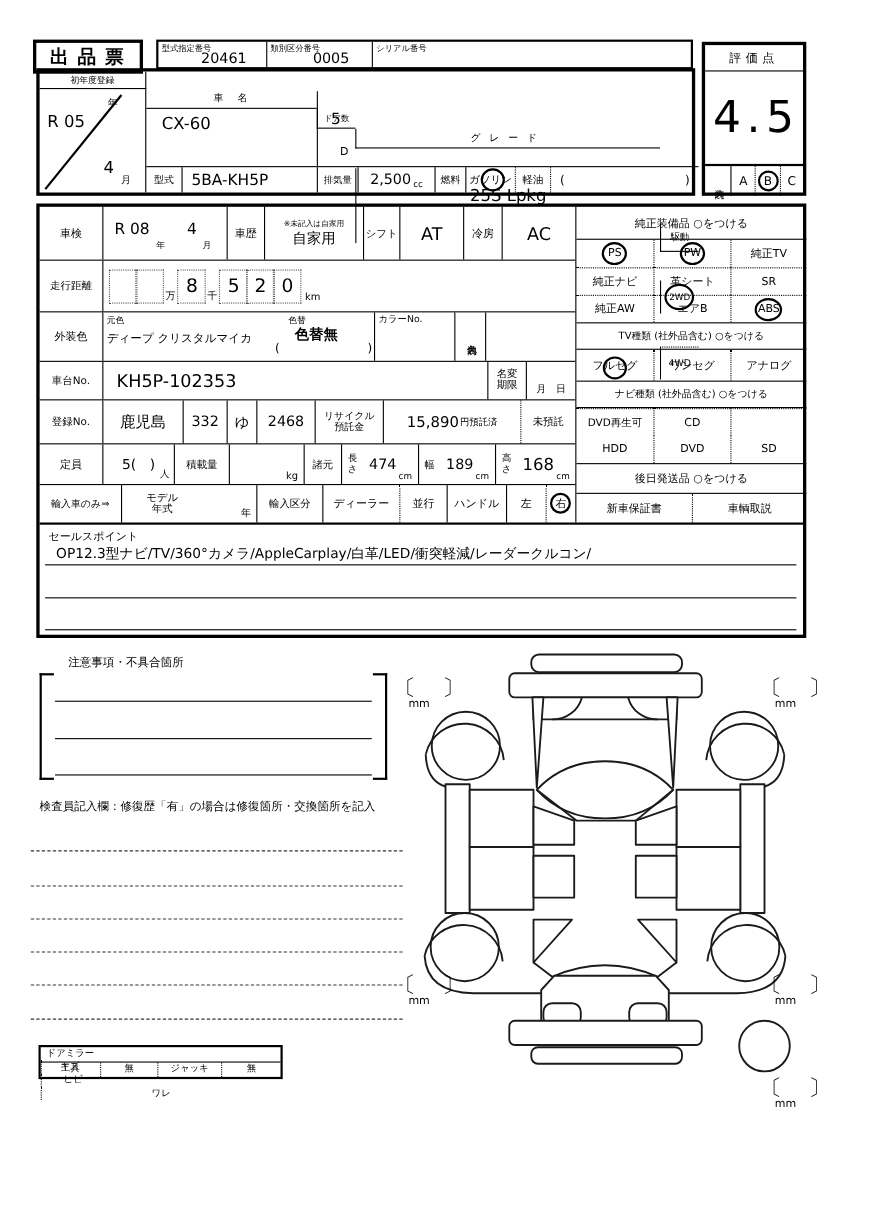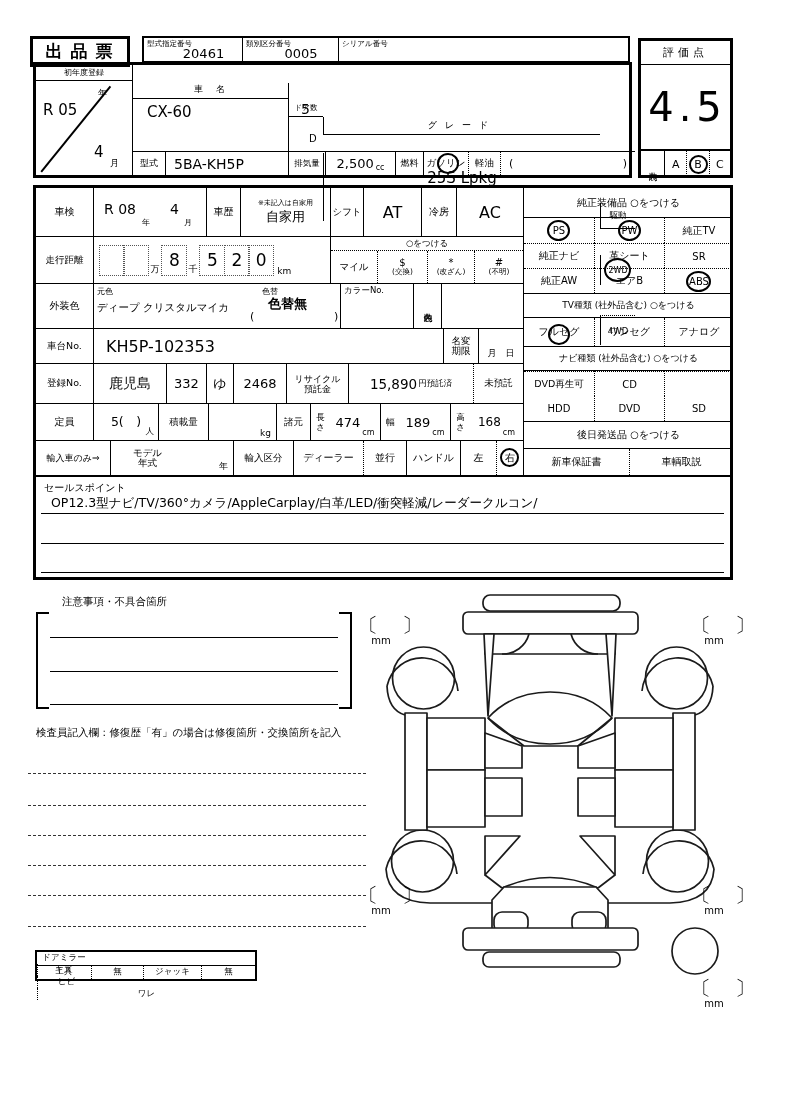--- a/index.html
+++ b/index.html
@@ -151,38 +151,20 @@
         <span class="mbox"></span>
         <span class="mbox" style="margin-left:-1.6px;"></span>
         <span style="font-size:9px;align-self:flex-end;margin:0 2px 7px 1px;">万</span>
         <span class="mbox">8</span>
         <span style="font-size:9px;align-self:flex-end;margin:0 2px 7px 1px;">千</span>
         <span class="mbox">5</span>
         <span class="mbox" style="margin-left:-1.6px;">2</span>
         <span class="mbox" style="margin-left:-1.6px;">0</span>
         <span style="font-size:9px;align-self:flex-end;margin:0 0 7px 3px;">km</span>
       </div>
-      <div class="bl" style="flex:1;display:flex;flex-direction:column;">
-        <div class="cell" style="height:14px;font-size:8.5px;border-bottom:1.6px dotted #000;">○をつける</div>
-        <div style="display:flex;flex:1;">
-          <div class="cell" style="width:46px;font-size:9.5px;">マイル</div>
-          <div class="cell bld two" style="width:50px;">
-            <span style="font-size:10px;">$</span>
-            <span style="font-size:7.5px;">(交換)</span>
-          </div>
-          <div class="cell bld two" style="width:47px;">
-            <span style="font-size:10px;">*</span>
-            <span style="font-size:7.5px;">(改ざん)</span>
-          </div>
-          <div class="cell bld two" style="flex:1;">
-            <span style="font-size:10px;">#</span>
-            <span style="font-size:7.5px;">(不明)</span>
-          </div>
-        </div>
-      </div>
     </div>
 
     <div class="row" style="left:0;top:95px;width:487px;height:45px;border-top:1.5px solid #000;">
       <div class="cell" style="width:57px;font-size:10px;">外装色</div>
       <div class="bl" style="width:247px;position:relative;">
         <span class="abs" style="left:3px;top:2px;font-size:8px;">元色</span>
         <span class="abs" style="left:3px;top:17px;font-size:10.5px;">ディープ クリスタルマイカ</span>
         <span class="abs" style="left:168px;top:2px;font-size:8px;">色替</span>
         <span class="abs" style="left:174px;top:11px;font-size:13px;font-weight:bold;">色替無</span>
         <span class="abs" style="left:156px;top:26px;font-size:11px;">(</span>
@@ -247,21 +229,21 @@
       </div>
       <div class="cell bl" style="width:20px;font-size:9px;">幅</div>
       <div class="cell" style="width:50px;">
         <span style="font-size:13px;">189</span>
         <span style="font-size:8px;align-self:flex-end;margin:0 0 3px 2px;">cm</span>
       </div>
       <div class="cell bl" style="width:20px;">
         <span class="brk" style="width:12px;font-size:8.5px;">高さ</span>
       </div>
       <div class="cell" style="flex:1;">
-        <span style="font-size:12px;">168</span>
+        <span style="font-size:15px;">168</span>
         <span style="font-size:8px;align-self:flex-end;margin:0 0 3px 2px;">cm</span>
       </div>
     </div>
 
     <div class="row" style="left:0;top:252px;width:487px;height:35px;border-top:1.5px solid #000;">
       <div class="cell" style="width:74px;font-size:9px;">輸入車のみ⇒</div>
       <div class="cell bl" style="width:53px;padding-left:21px;">
         <span style="width:40px;font-size:9.5px;line-height:10.5px;word-break:break-all;text-align:center;">モデル年式</span>
       </div>
       <div class="cell" style="width:70px;">

